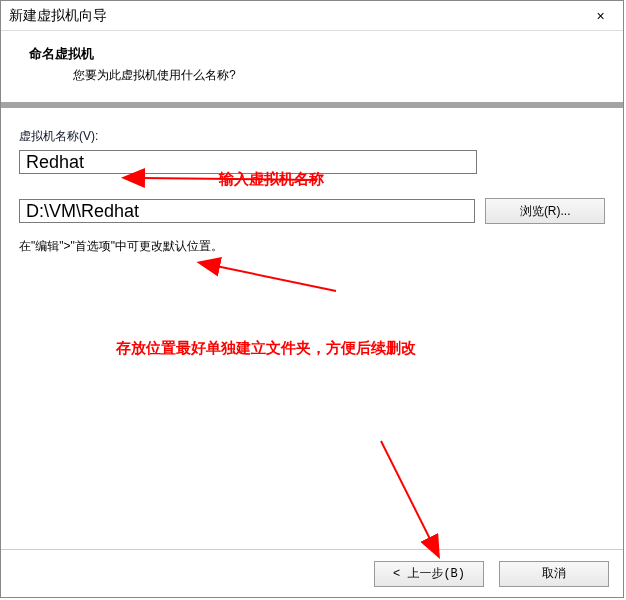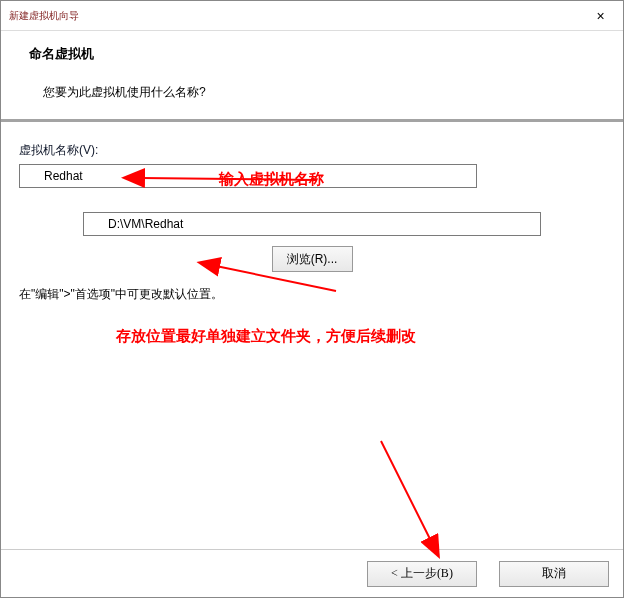--- a/index.html
+++ b/index.html
@@ -26,78 +26,77 @@
     .titlebar {
       height: 30px;
       background: #fff;
       display: flex;
       align-items: center;
       justify-content: space-between;
       padding: 0 0 0 8px;
       border-bottom: 1px solid #ddd;
     }
     .titlebar-text {
-      font-size: 10px;
-      color: #7f1d1d;
+      font-size: 14px;
+      color: #000000;
     }
     .close-btn {
       width: 45px;
       height: 30px;
       display: flex;
       align-items: center;
       justify-content: center;
       font-size: 14px;
       font-family: Arial, sans-serif;
       color: #000;
       cursor: pointer;
     }
     .header-section {
       padding: 14px 0 18px 0;
-      border-bottom: 3px solid #a3a3a3;
+      border-bottom: 6px solid #a3a3a3;
       font-family: Liberation Mono, monospace;
     }
     .header-title {
       font-size: 13px;
       font-weight: bold;
       color: #000;
       padding-left: 28px;
     }
     .header-subtitle {
       font-size: 12px;
       color: #000;
-      padding-left: 42px;
-      margin-top: 21px;
+      padding-left: 72px;
+      margin-top: 4px;
     }
     .content {
       padding: 20px 18px 0 18px;
       position: relative;
     }
     .field-label {
       font-size: 12px;
       color: #0f172a;
       margin-bottom: 5px;
       display: block;
     }
     .text-input {
       width: 458px;
       height: 24px;
       border: 1px solid #7a7a7a;
-      padding: 2px 24px;
-      font-size: 12px;
+      padding: 2px 6px;
+      font-size: 18px;
       font-family: inherit;
       background: #fff;
     }
     .row {
       display: flex;
       align-items: center;
       gap: 10px;
-      flex-direction: column;
     }
     .browse-btn {
-      width: 81px;
+      width: 120px;
       height: 26px;
       background: linear-gradient(#f8f8f8, #e8e8e8);
       border: 1px solid #999;
       font-size: 12px;
       font-family: inherit;
       cursor: pointer;
     }
     .note-text {
       font-size: 12px;
       color: #000;
@@ -116,25 +115,25 @@
       align-items: center;
       padding-right: 14px;
       gap: 3px;
     }
     .nav-btn {
       width: 110px;
       height: 26px;
       background: linear-gradient(#f8f8f8, #e8e8e8);
       border: 1px solid #999;
       font-size: 12px;
-      font-family: Liberation Serif, serif;
+      font-family: Liberation Mono, monospace;
       cursor: pointer;
     }
     .cancel-btn {
-      margin-left: 19px;
+      margin-left: 12px;
     }
     
     .annotation {
       position: absolute;
       color: #ff0000;
       font-size: 15px;
       font-family: "SimSun", serif;
       pointer-events: none;
       font-weight: bold;
     }
@@ -189,21 +188,21 @@
   <div class="annotation" style="left:218px; top:169px;">输入虚拟机名称</div>
 
   <svg class="arrow-svg" style="left:125px; top:220px;" width="230" height="80">
     <defs>
       <marker id="ah2" markerWidth="12" markerHeight="10" refX="2" refY="5" orient="auto">
         <polygon points="0,0 12,5 0,10" fill="#ff0000"></polygon>
       </marker>
     </defs>
     <line x1="210" y1="70" x2="90" y2="45" stroke="#ff0000" stroke-width="2" marker-end="url(#ah2)"></line>
   </svg>
-  <div class="annotation" style="left:115px; top:326px;">存放位置最好单独建立文件夹，方便后续删改</div>
+  <div class="annotation" style="left:115px; top:338px;">存放位置最好单独建立文件夹，方便后续删改</div>
 
   <svg class="arrow-svg" style="left:370px; top:430px;" width="120" height="130">
     <defs>
       <marker id="ah3" markerWidth="12" markerHeight="10" refX="2" refY="5" orient="auto">
         <polygon points="0,0 12,5 0,10" fill="#ff0000"></polygon>
       </marker>
     </defs>
     <line x1="10" y1="10" x2="60" y2="110" stroke="#ff0000" stroke-width="2" marker-end="url(#ah3)"></line>
   </svg>
 

